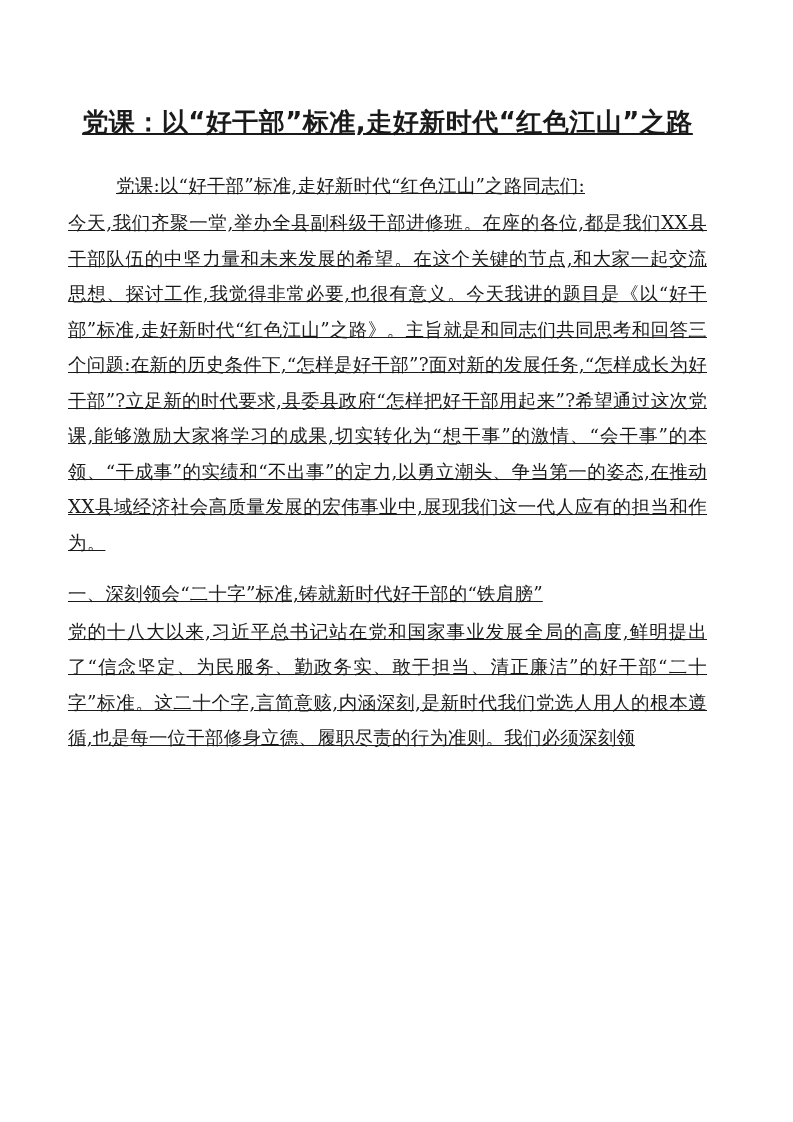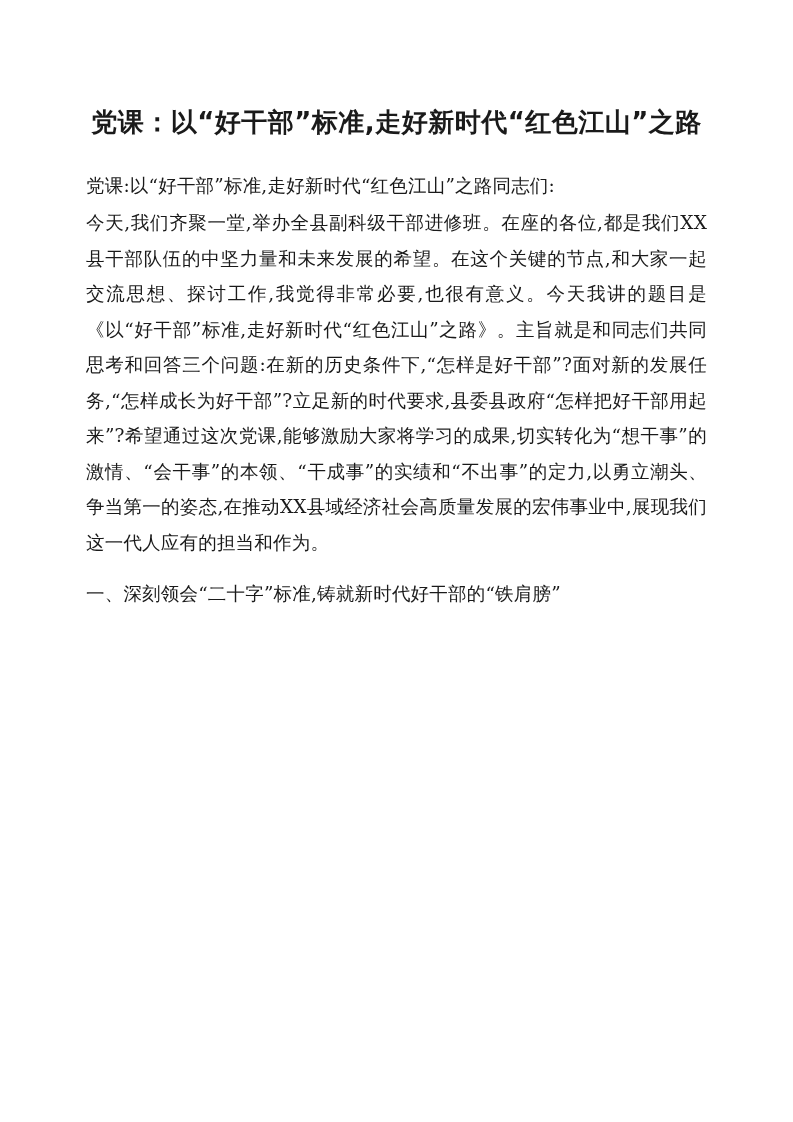--- a/index.html
+++ b/index.html
@@ -11,50 +11,53 @@
     width: 793px;
     height: 1122px;
     font-family: "DejaVu Serif", "Liberation Serif", serif;
     color: #1a1a1a;
     overflow: hidden;
   }
   .page {
     width: 793px;
     height: 1122px;
     box-sizing: border-box;
-    padding: 104px 86px 0 86px;
+    padding: 104px 86px 0 68px;
     position: relative;
+    text-decoration: underline;
   }
   .doc-title {
     font-size: 26px;
     font-weight: bold;
     line-height: 1.45;
     text-align: center;
     margin: 0 0 26px 0;
     letter-spacing: 0.5px;
     font-family: "DejaVu Sans", "Liberation Sans", sans-serif;
   }
   .body-text p {
     margin: 0 0 2px 0;
     font-size: 18.5px;
     line-height: 1.92;
     text-align: justify;
     text-justify: inter-ideograph;
     letter-spacing: 0.2px;
   }
   .body-text p.first-line {
     text-indent: 0;
+    margin-left: 48px;
   }
   .body-text p.heading-line {
     margin-top: 16px;
   }
 </style>
 </head>
 <body>
 
 <div class="page">
   <h1 class="doc-title">党课：以“好干部”标准,走好新时代“红色江山”之路</h1>
   <div class="body-text">
     <p class="first-line">党课:以“好干部”标准,走好新时代“红色江山”之路同志们:</p>
     <p>今天,我们齐聚一堂,举办全县副科级干部进修班。在座的各位,都是我们XX县干部队伍的中坚力量和未来发展的希望。在这个关键的节点,和大家一起交流思想、探讨工作,我觉得非常必要,也很有意义。今天我讲的题目是《以“好干部”标准,走好新时代“红色江山”之路》。主旨就是和同志们共同思考和回答三个问题:在新的历史条件下,“怎样是好干部”?面对新的发展任务,“怎样成长为好干部”?立足新的时代要求,县委县政府“怎样把好干部用起来”?希望通过这次党课,能够激励大家将学习的成果,切实转化为“想干事”的激情、“会干事”的本领、“干成事”的实绩和“不出事”的定力,以勇立潮头、争当第一的姿态,在推动XX县域经济社会高质量发展的宏伟事业中,展现我们这一代人应有的担当和作为。</p>
     <p class="heading-line">一、深刻领会“二十字”标准,铸就新时代好干部的“铁肩膀”</p>
+    <p>党的十八大以来,习近平总书记站在党和国家事业发展全局的高度,鲜明提出了“信念坚定、为民服务、勤政务实、敢于担当、清正廉洁”的好干部“二十字”标准。这二十个字,言简意赅,内涵深刻,是新时代我们党选人用人的根本遵循,也是每一位干部修身立德、履职尽责的行为准则。我们必须深刻领</p>
   </div>
 </div>
 
 </body></html>

